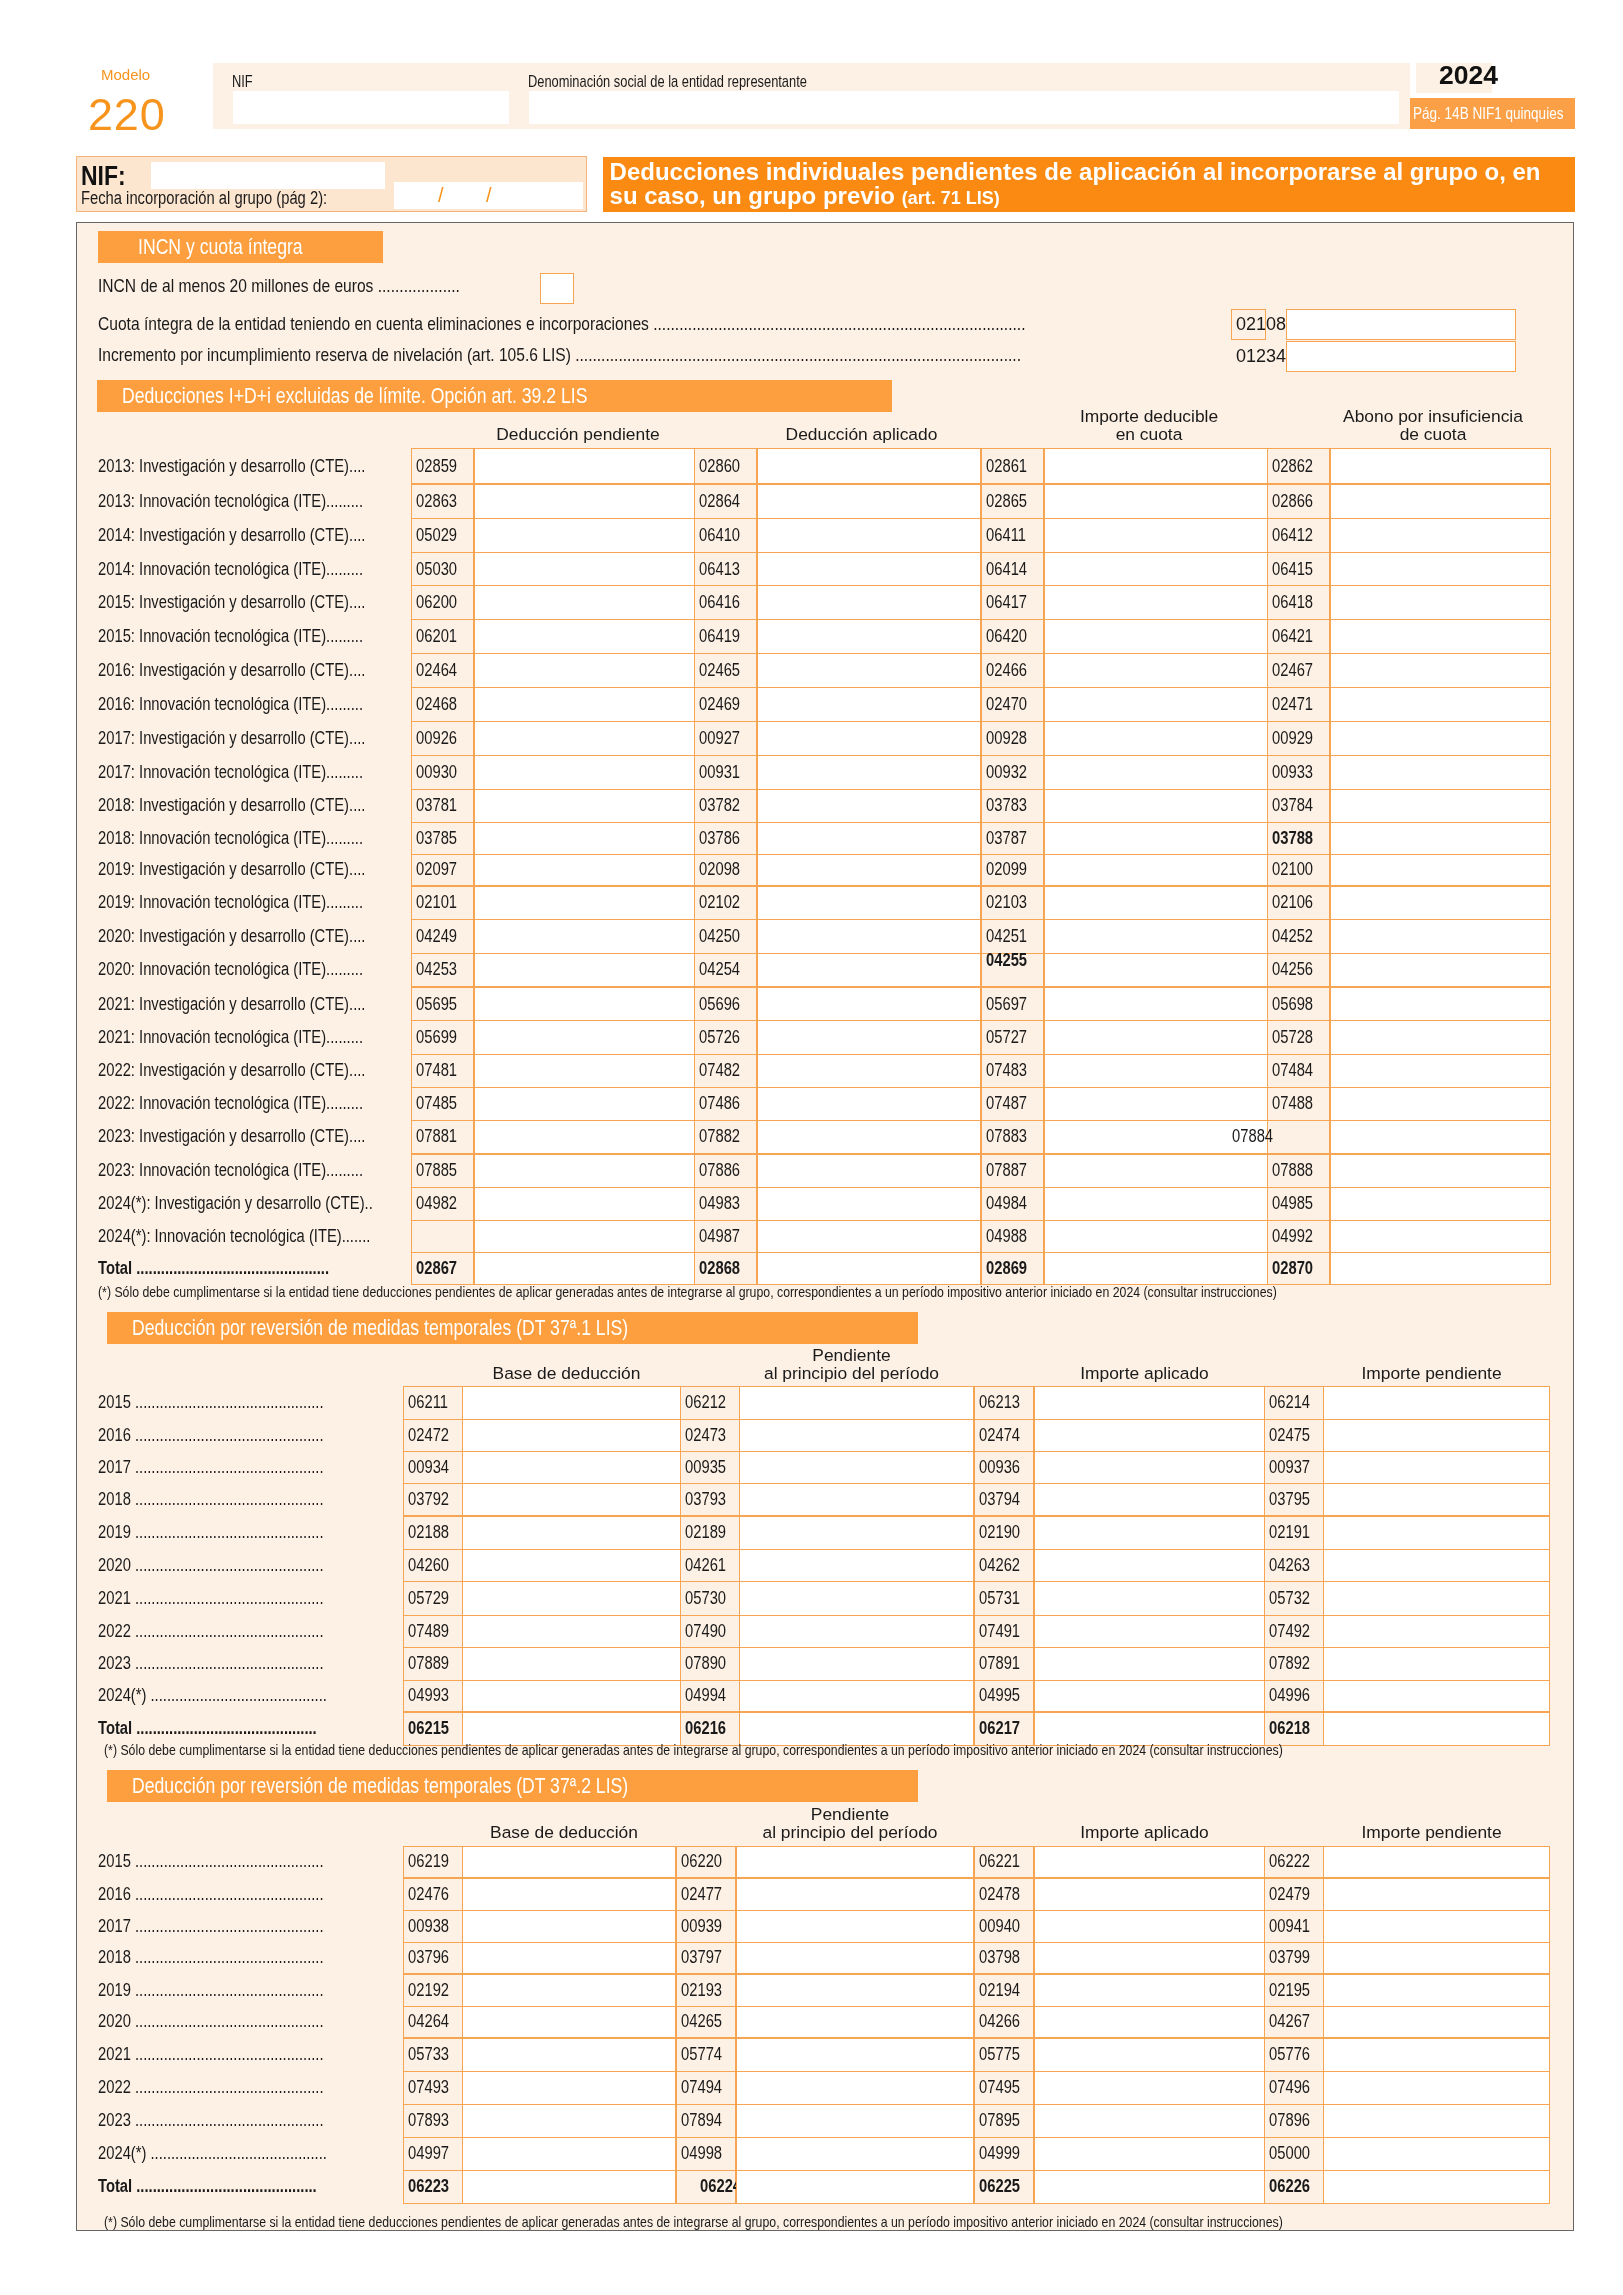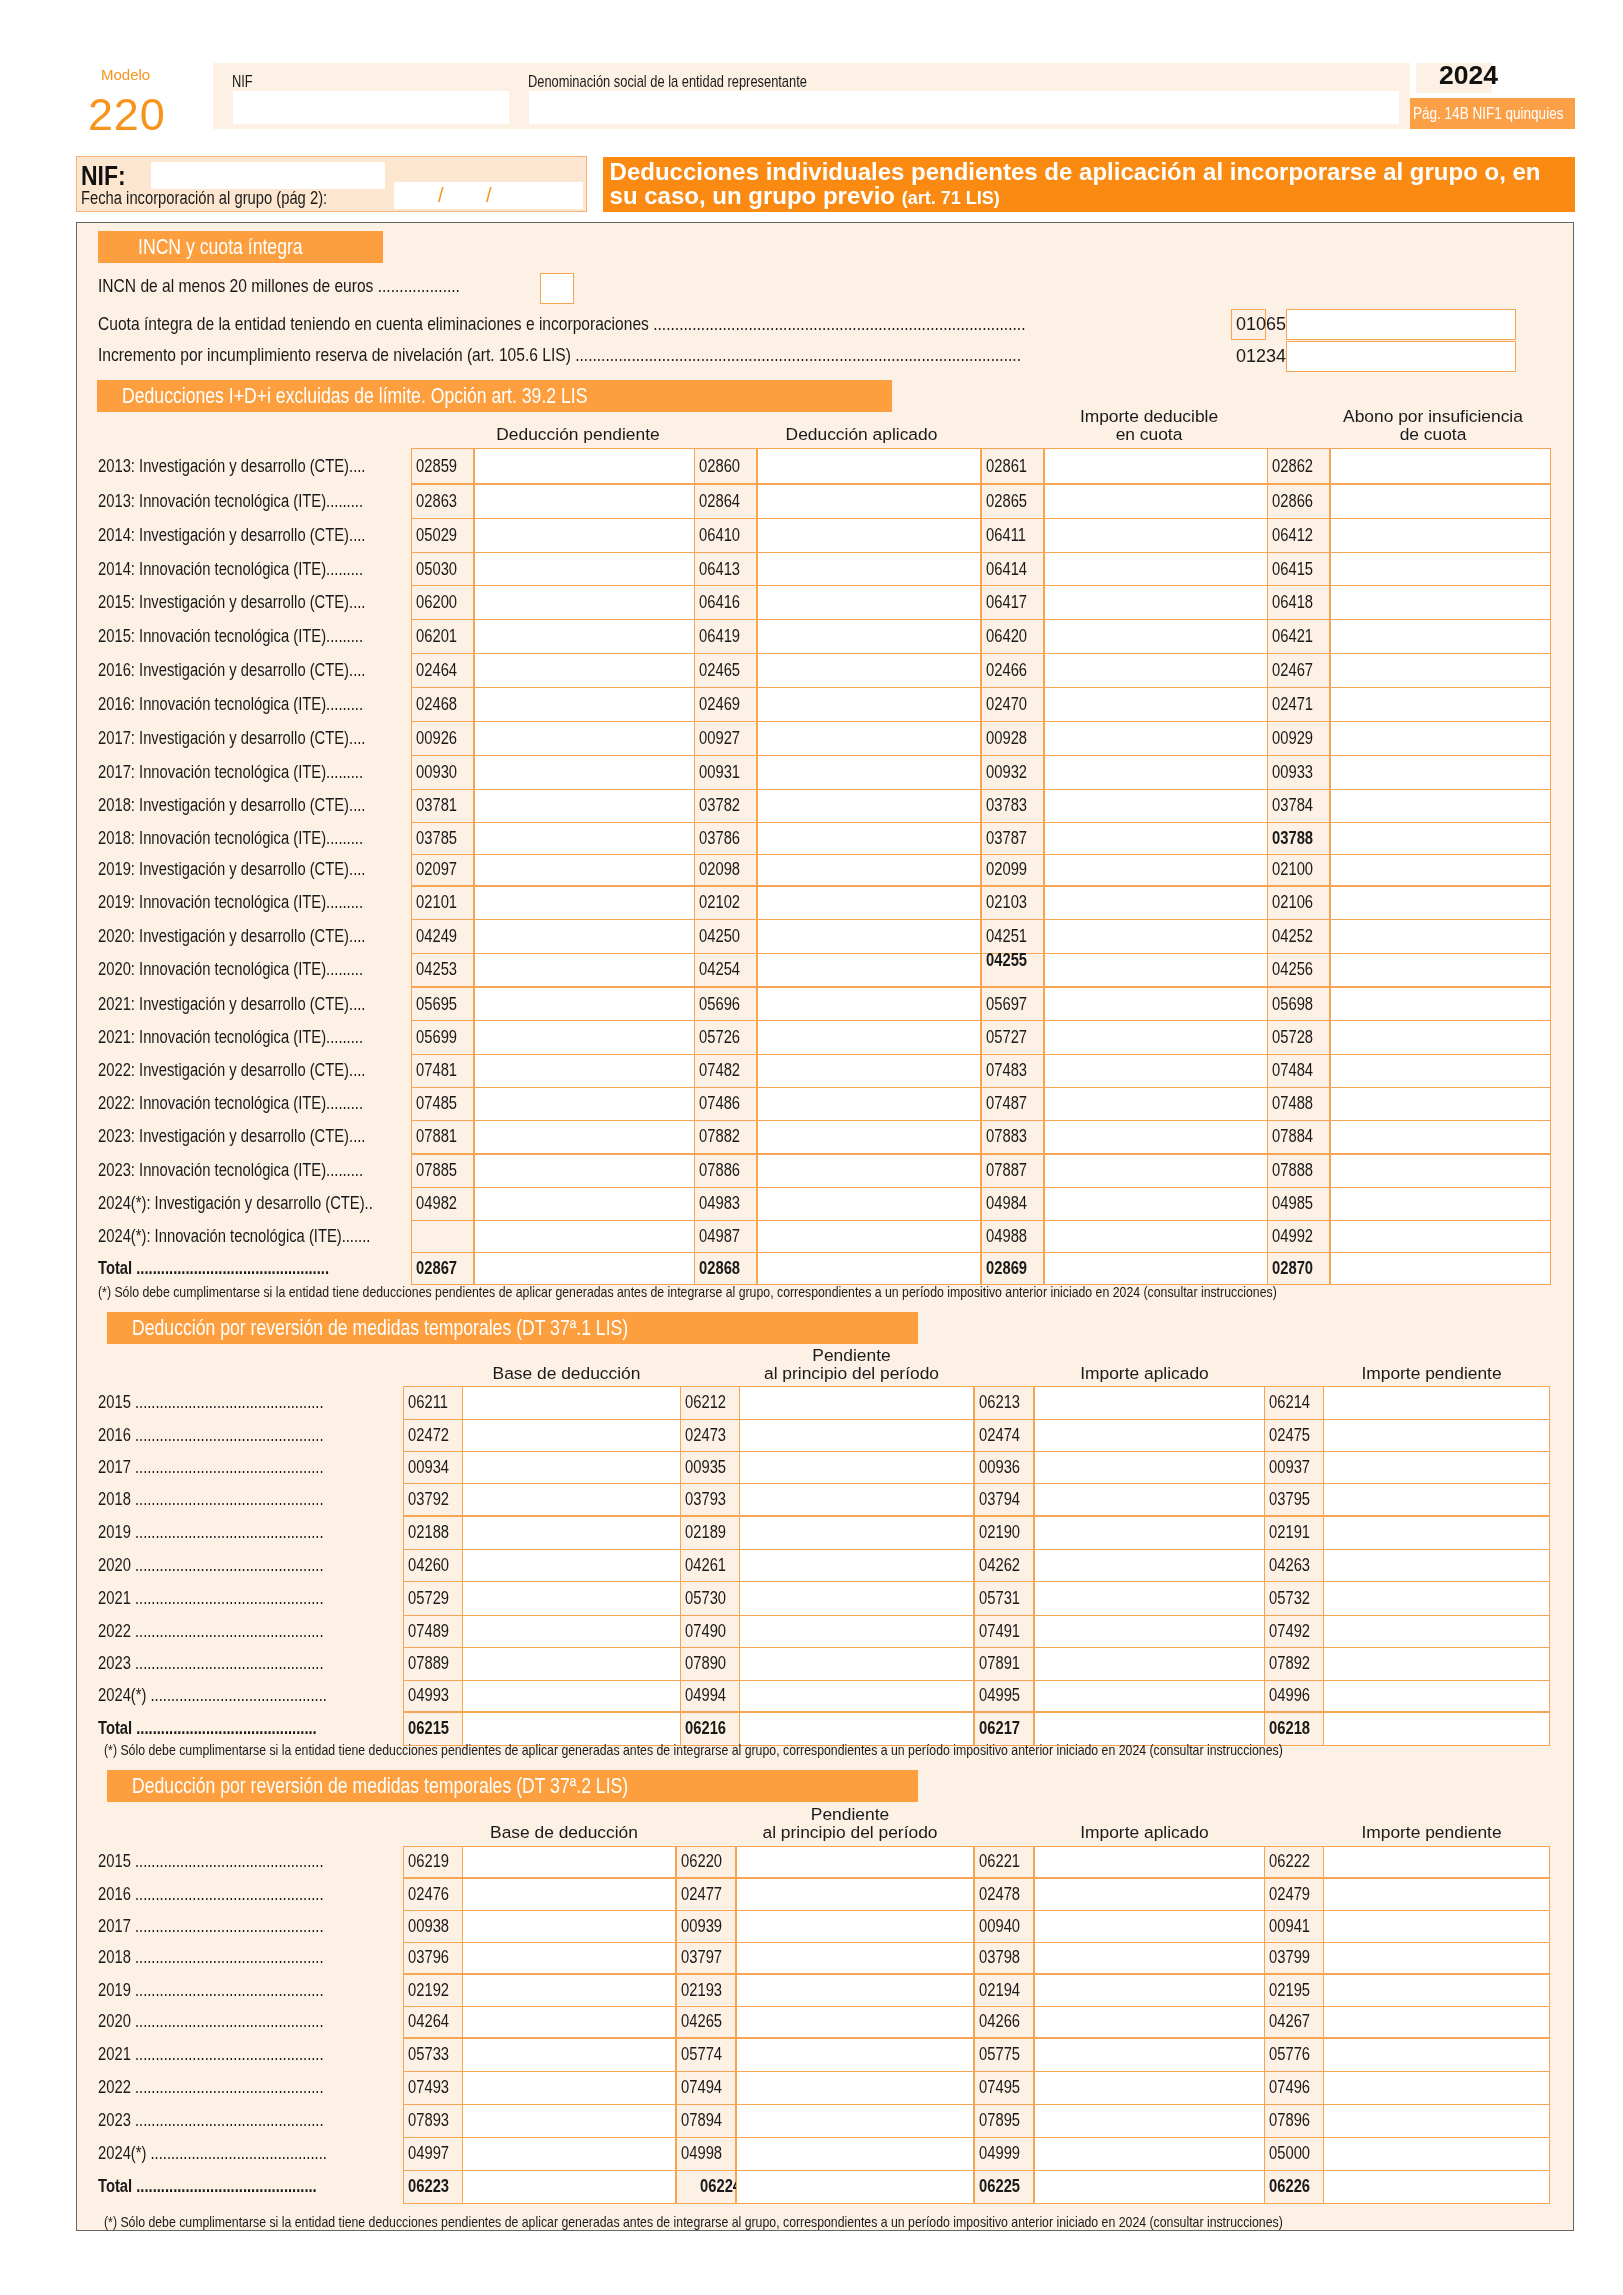--- a/index.html
+++ b/index.html
@@ -82,21 +82,21 @@
 </div>
 <div class="abs line-label" style="left:98px; top:275px;">
   <span class="cond">INCN de al menos 20 millones de euros ...................</span>
 </div>
 <div class="checkbox" style="left:540px; top:273px;"></div>
 
 <div class="abs line-label" style="left:98px; top:313px;">
   <span class="cond">Cuota íntegra de la entidad teniendo en cuenta eliminaciones e incorporaciones ......................................................................................</span>
 </div>
 <div class="code-cell" style="left:1231px; top:309px; width:35px; height:31px;"></div>
-<div class="code" style="left:1231px; top:309px; height:31px;">01065</div>
+<div class="code" style="left:1231px; top:309px; height:31px;">02108</div>
 <div class="val-cell" style="left:1286px; top:309px; width:230px; height:31px;"></div>
 
 <div class="abs line-label" style="left:98px; top:344px;">
   <span class="cond">Incremento por incumplimiento reserva de nivelación (art. 105.6 LIS) .......................................................................................................</span>
 </div>
 <div class="code" style="left:1231px; top:341px; height:31px;">01234</div>
 <div class="val-cell" style="left:1286px; top:341px; width:230px; height:31px;"></div>
 
 <div id="tables">
     <div class="abs section-head" style="left:97px; top:380px; width:795px; padding-left:25px;"><span class="cond">Deducciones I+D+i excluidas de límite. Opción art. 39.2 LIS</span></div>
@@ -544,21 +544,21 @@
     <div class="code" style="left:694px; top:1120px; height:33px;">
       <span class="cond">07882</span>
     </div>
     <div class="val-cell" style="left:757px; top:1120px; width:224px; height:34px;"></div>
     <div class="code-cell" style="left:981px; top:1120px; width:63px; height:34px;"></div>
     <div class="code" style="left:981px; top:1120px; height:33px;">
       <span class="cond">07883</span>
     </div>
     <div class="val-cell" style="left:1044px; top:1120px; width:225px; height:34px;"></div>
     <div class="code-cell" style="left:1267px; top:1120px; width:63px; height:34px;"></div>
-    <div class="code" style="left:1267px; top:1120px; height:33px;">
+    <div class="code" style="left:1227px; top:1120px; height:33px;">
       <span class="cond">07884</span>
     </div>
     <div class="val-cell" style="left:1330px; top:1120px; width:221px; height:34px;"></div>
     <div class="row-label" style="left:98px; top:1154px; height:33px; line-height:33px;"><span class="cond">2023: Innovación tecnológica (ITE).........</span></div>
     <div class="code-cell" style="left:411px; top:1154px; width:63px; height:34px;"></div>
     <div class="code" style="left:411px; top:1154px; height:33px;">
       <span class="cond">07885</span>
     </div>
     <div class="val-cell" style="left:474px; top:1154px; width:221px; height:34px;"></div>
     <div class="code-cell" style="left:694px; top:1154px; width:63px; height:34px;"></div>

